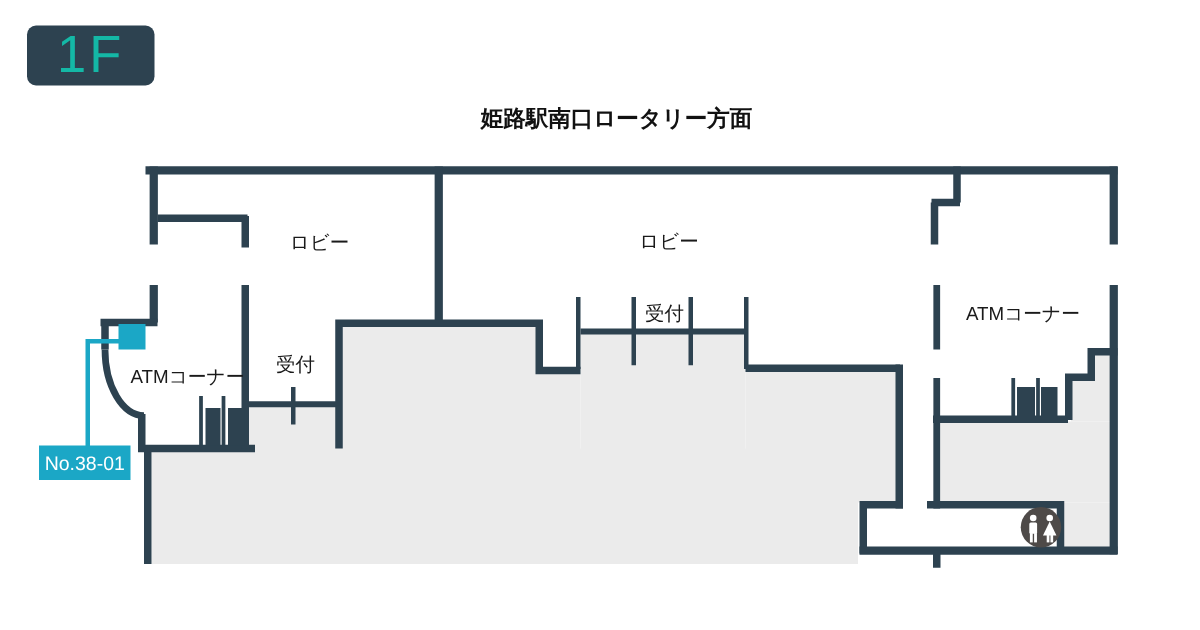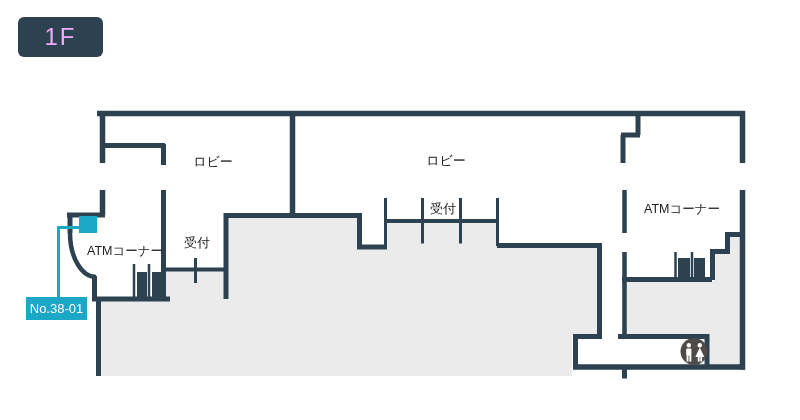--- a/index.html
+++ b/index.html
@@ -1,34 +1,35 @@
 <!DOCTYPE html>
 <html><head>
 <meta charset="utf-8">
 <style>
   html,body{margin:0;padding:0;background:#ffffff;}
   .canvas{position:relative;width:800px;height:420px;background:#ffffff;overflow:hidden;
           font-family:"Liberation Sans","DejaVu Sans",sans-serif;}
   .floor-badge{position:absolute;left:18px;top:17px;width:85px;height:40px;background:#2d4250;
-          border-radius:6px;color:#f0abfc;font-size:24px;font-weight:500;letter-spacing:2px;
+          border-radius:6px;color:#14b8a6;font-size:35px;font-weight:500;letter-spacing:2px;
           display:flex;align-items:center;justify-content:center;}
   .map-title{position:absolute;left:240px;top:70px;width:342px;text-align:center;
           font-size:15px;font-weight:600;color:#111;}
   svg{position:absolute;left:0;top:0;}
   .lbl{font-family:"Liberation Sans","DejaVu Sans",sans-serif;font-size:13px;fill:#1a1a1a;text-anchor:middle;}
   .lbl-s{font-size:12.5px;}
   .marker-text{font-family:"Liberation Sans","DejaVu Sans",sans-serif;font-size:13px;fill:#ffffff;text-anchor:middle;}
 </style>
 </head>
 <body>
 
 <div class="canvas">
 
   <div class="floor-badge">1F</div>
 
+  <div class="map-title">姫路駅南口ロータリー方面</div>
 
   <svg width="800" height="420" viewBox="0 0 800 420">
 
     <g fill="#ebebeb">
       <rect x="101" y="299" width="471" height="77"></rect>
       <rect x="166" y="271" width="58" height="30"></rect>
       <rect x="224" y="215" width="136" height="86"></rect>
       <rect x="357" y="248" width="30" height="53"></rect>
       <rect x="387" y="222" width="110" height="79"></rect>
       <rect x="497" y="246" width="101" height="89"></rect>

